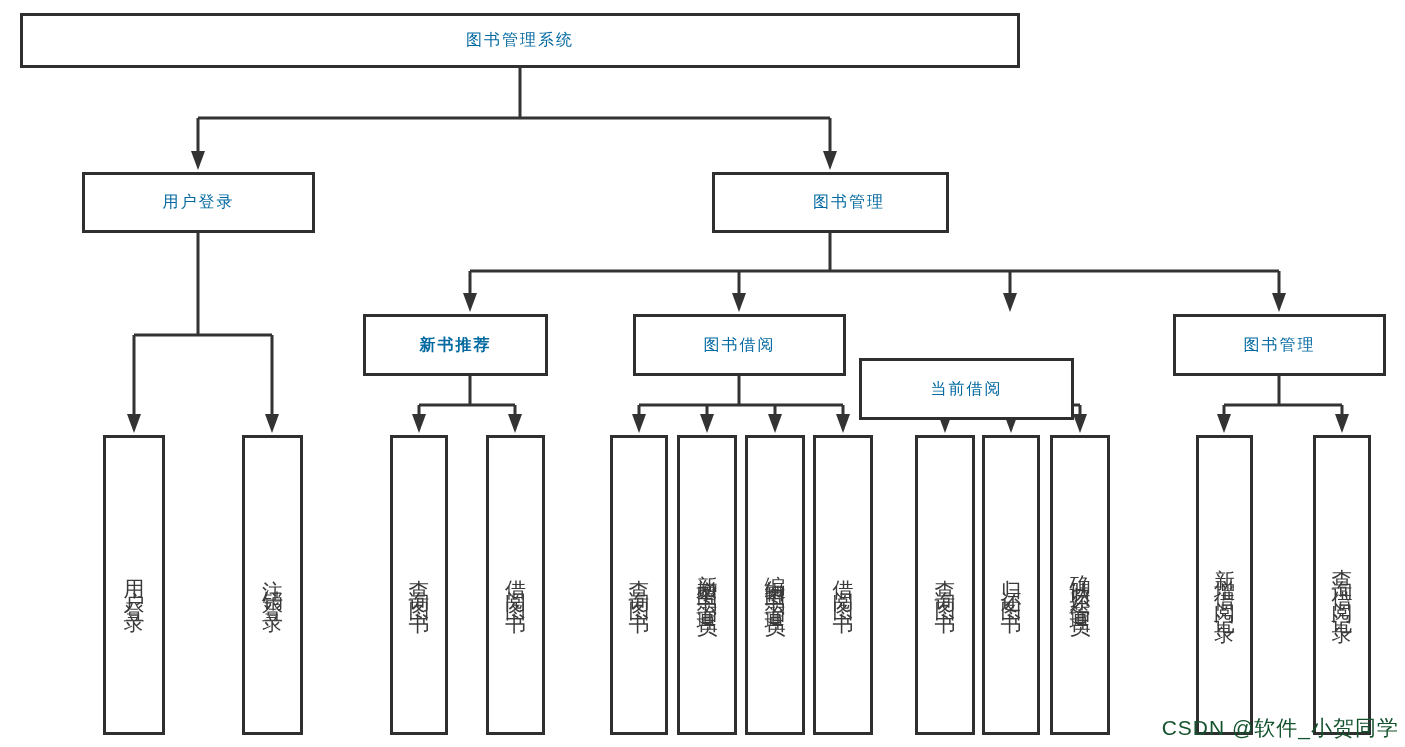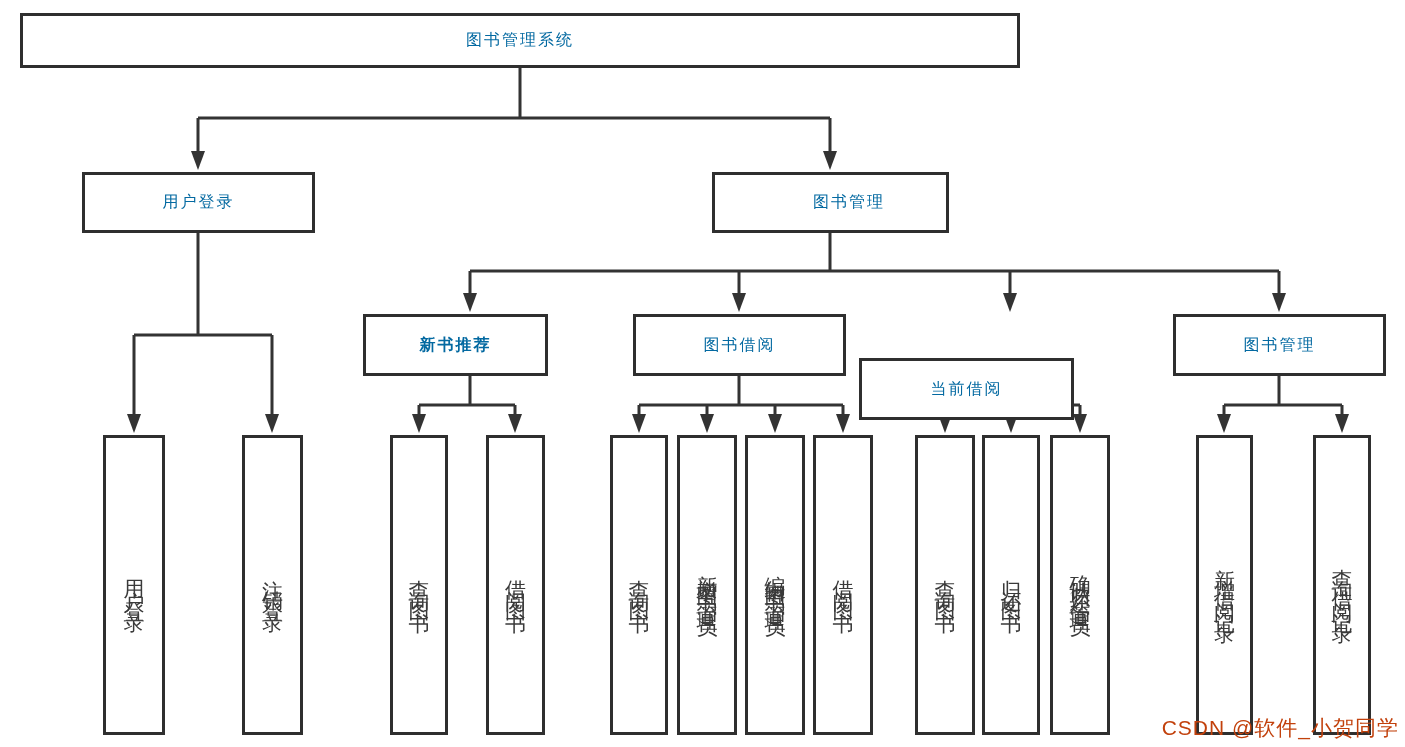--- a/index.html
+++ b/index.html
@@ -106,15 +106,15 @@
   <div class="vbox long" style="left:745px;width:60px;">编辑图书（管理员）</div>
   <div class="vbox" style="left:813px;width:60px;">借阅图书</div>
 
   <div class="vbox" style="left:915px;width:60px;">查询图书</div>
   <div class="vbox" style="left:982px;width:58px;">归还图书</div>
   <div class="vbox long" style="left:1050px;width:60px;">确认归还（管理员）</div>
 
   <div class="vbox" style="left:1196px;width:57px;">新增借阅记录</div>
   <div class="vbox" style="left:1313px;width:58px;">查询借阅记录</div>
 
-  <div class="watermark" style="color: #c2410c;">CSDN @软件_小贺同学</div>
+  <div class="watermark" style="color: #14532d;">CSDN @软件_小贺同学</div>
 
 </div>
 
 </body></html>

